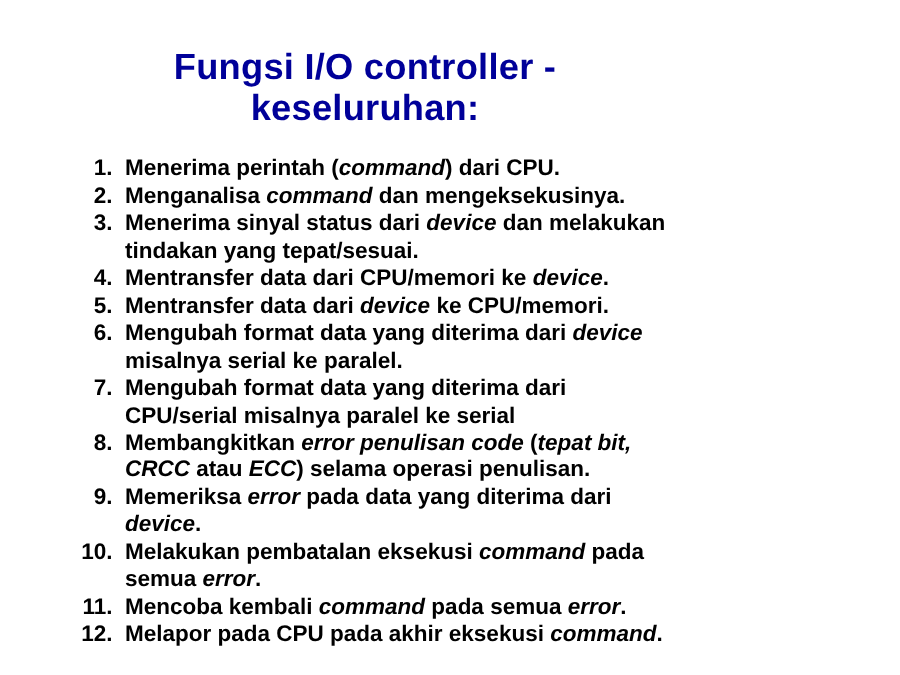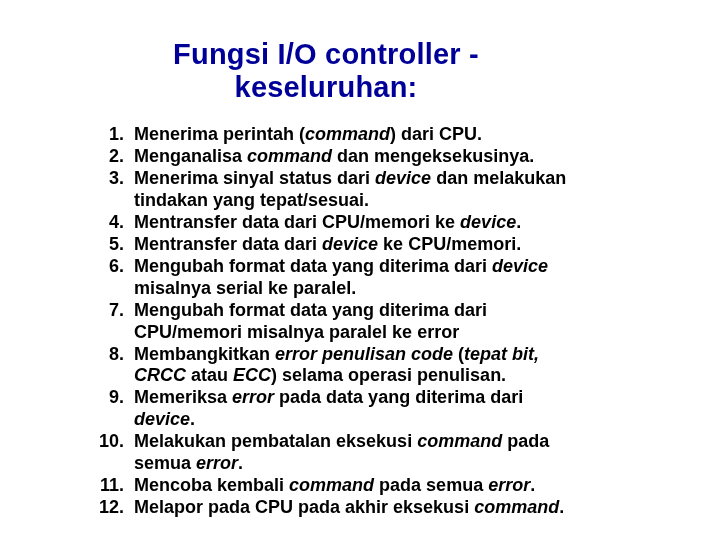--- a/index.html
+++ b/index.html
@@ -9,21 +9,20 @@
     height: 540px;
     background: #ffffff;
     font-family: Arial, Helvetica, sans-serif;
     color: #000000;
   }
   .slide {
     box-sizing: border-box;
     width: 584px;
     height: 540px;
     padding: 38px 44px 20px 44px;
-    margin-left: 34px;
   }
   .title {
     font-size: 29px;
     font-weight: 900;
     color: #000099;
     text-align: center;
     letter-spacing: 0.2px;
     margin-bottom: 20px;
     font-family: Arial, Helvetica, sans-serif;
   }
@@ -60,20 +59,20 @@
 
 <div class="slide">
   <div class="title">Fungsi I/O controller - keseluruhan:</div>
   <ol class="list">
       <li>Menerima perintah (<em class="ital">command</em>) dari CPU.</li>
       <li>Menganalisa <em class="ital">command</em> dan mengeksekusinya.</li>
       <li>Menerima sinyal status dari <em class="ital">device</em> dan melakukan tindakan yang tepat/sesuai.</li>
       <li>Mentransfer data dari CPU/memori ke <em class="ital">device</em>.</li>
       <li>Mentransfer data dari <em class="ital">device</em> ke CPU/memori.</li>
       <li>Mengubah format data yang diterima dari <em class="ital">device</em> misalnya serial ke paralel.</li>
-      <li>Mengubah format data yang diterima dari CPU/memori misalnya paralel ke error</li>
+      <li>Mengubah format data yang diterima dari CPU/serial misalnya paralel ke serial</li>
       <li>Membangkitkan <em class="ital">error penulisan code</em> (<em class="ital">tepat bit, CRCC</em> atau <em class="ital">ECC</em>) selama operasi penulisan.</li>
       <li>Memeriksa <em class="ital">error</em> pada data yang diterima dari <em class="ital">device</em>.</li>
       <li>Melakukan pembatalan eksekusi <em class="ital">command</em> pada semua <em class="ital">error</em>.</li>
       <li>Mencoba kembali <em class="ital">command</em> pada semua <em class="ital">error</em>.</li>
       <li>Melapor pada CPU pada akhir eksekusi <em class="ital">command</em>.</li>
     </ol>
 </div>
 
 </body></html>

